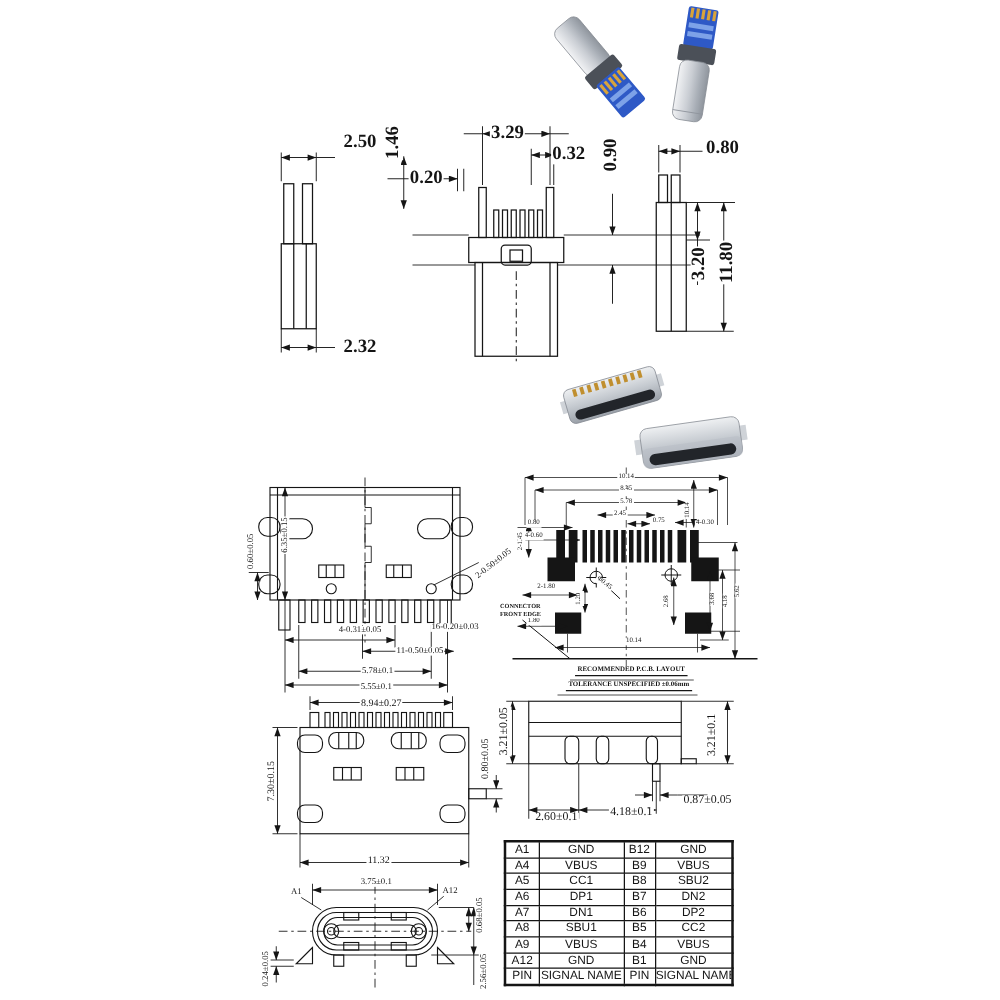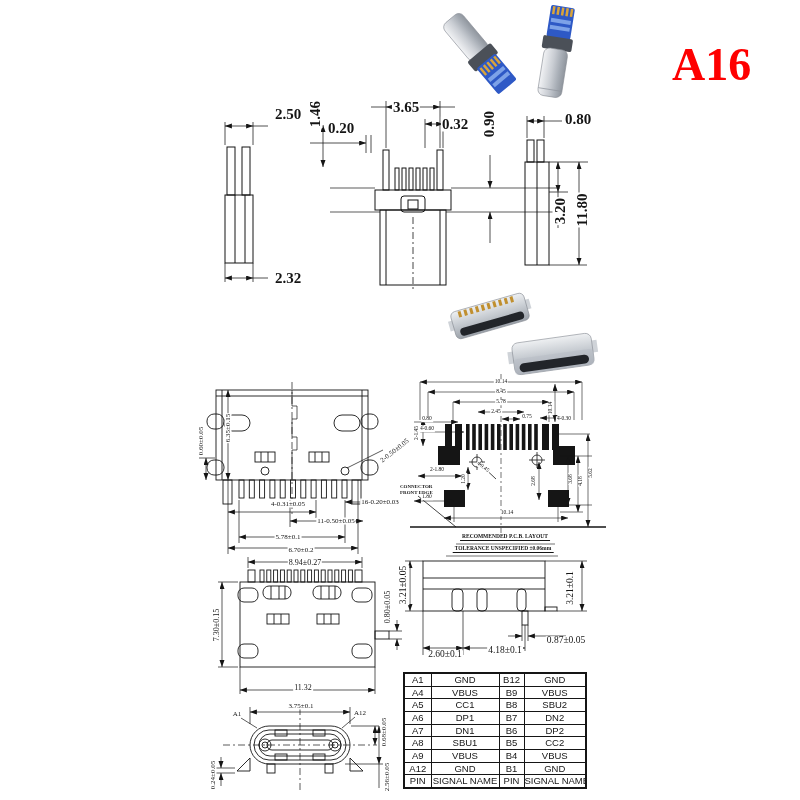--- a/index.html
+++ b/index.html
@@ -101,21 +101,20 @@
     </g>
     <g transform="translate(115,78) rotate(-8)">
       <rect x="-45" y="-8" width="7" height="12" fill="#cfd3d8"></rect>
         <rect x="38" y="-8" width="7" height="12" fill="#cfd3d8"></rect>
       <rect x="-40" y="-16" width="80" height="32" rx="6" fill="url(#mg2)" stroke="#868b93" stroke-width="0.6"></rect>
       <rect x="-40" y="0" width="80" height="16" rx="4" fill="#b9bec6" opacity="0.6"></rect>
       <rect x="-35" y="5" width="70" height="9" rx="4.5" fill="#22252a"></rect>
     </g>
   </svg>
 
-  <div class="badge" style="color: rgb(254, 0, 0);">A16</div>
 
   <svg style="left:190px;top:95px" width="430" height="195" viewBox="0 0 430 195">
     <g stroke="#151515" stroke-width="1" fill="none">
 
       <rect x="37" y="52" width="8" height="48"></rect>
         <rect x="52" y="52" width="8" height="48"></rect>
       <rect x="35" y="100" width="28" height="68"></rect>
       <line x1="45" y1="100" x2="45" y2="168"></line>
         <line x1="55" y1="100" x2="55" y2="168"></line>
 
@@ -438,37 +437,37 @@
       <line x1="174" y1="64" x2="174" y2="88"></line>
       <line x1="30" y1="68" x2="11" y2="68"></line>
         <line x1="30" y1="73" x2="11" y2="73"></line>
       <line x1="16" y1="57" x2="16" y2="68" marker-end="url(#ar)"></line>
       <line x1="16" y1="86" x2="16" y2="73" marker-end="url(#ar)"></line>
     </g>
   </svg>
 
   <span class="dim L" style="left:288px;top:114px">2.50</span>
   <span class="dim L rot" style="left:315px;top:114px">1.46</span>
-  <span class="dim L" style="left:406px;top:107px">3.65</span>
+  <span class="dim L" style="left:406px;top:107px">3.29</span>
   <span class="dim L" style="left:455px;top:124px">0.32</span>
-  <span class="dim L" style="left:341px;top:128px">0.20</span>
+  <span class="dim L" style="left:341px;top:143px">0.20</span>
   <span class="dim L rot" style="left:489px;top:124px">0.90</span>
   <span class="dim L" style="left:578px;top:119px">0.80</span>
   <span class="dim L rot" style="left:560px;top:211px">3.20</span>
   <span class="dim L rot" style="left:582px;top:210px">11.80</span>
   <span class="dim L" style="left:288px;top:278px">2.32</span>
 
   <span class="dim S rot" style="left:201px;top:441px">0.60±0.05</span>
   <span class="dim S rot" style="left:228px;top:428px">6.35±0.15</span>
   <span class="dim S diag" style="left:395px;top:451px">2-0.50±0.05</span>
   <span class="dim S" style="left:288px;top:504px">4-0.31±0.05</span>
-  <span class="dim S" style="left:380px;top:502px">16-0.20±0.03</span>
+  <span class="dim S" style="left:364px;top:502px">16-0.20±0.03</span>
   <span class="dim S" style="left:336px;top:521px">11-0.50±0.05</span>
-  <span class="dim S" style="left:288px;top:537px">5.78±0.1</span>
-  <span class="dim S" style="left:301px;top:550px">6.70±0.2</span>
+  <span class="dim S" style="left:302px;top:537px">5.78±0.1</span>
+  <span class="dim S" style="left:301px;top:550px">5.55±0.1</span>
 
   <span class="dim XS" style="left:501px;top:382px">10.14</span>
   <span class="dim XS" style="left:501px;top:392px">8.45</span>
   <span class="dim XS" style="left:501px;top:402px">5.78</span>
   <span class="dim XS" style="left:496px;top:412px">2.45</span>
   <span class="dim XS" style="left:527px;top:417px">0.75</span>
   <span class="dim XS" style="left:427px;top:419px">0.80</span>
   <span class="dim XS" style="left:427px;top:429px">4-0.60</span>
   <span class="dim XS rot" style="left:417px;top:433px">2-1.45</span>
   <span class="dim XS" style="left:437px;top:470px">2-1.80</span>

